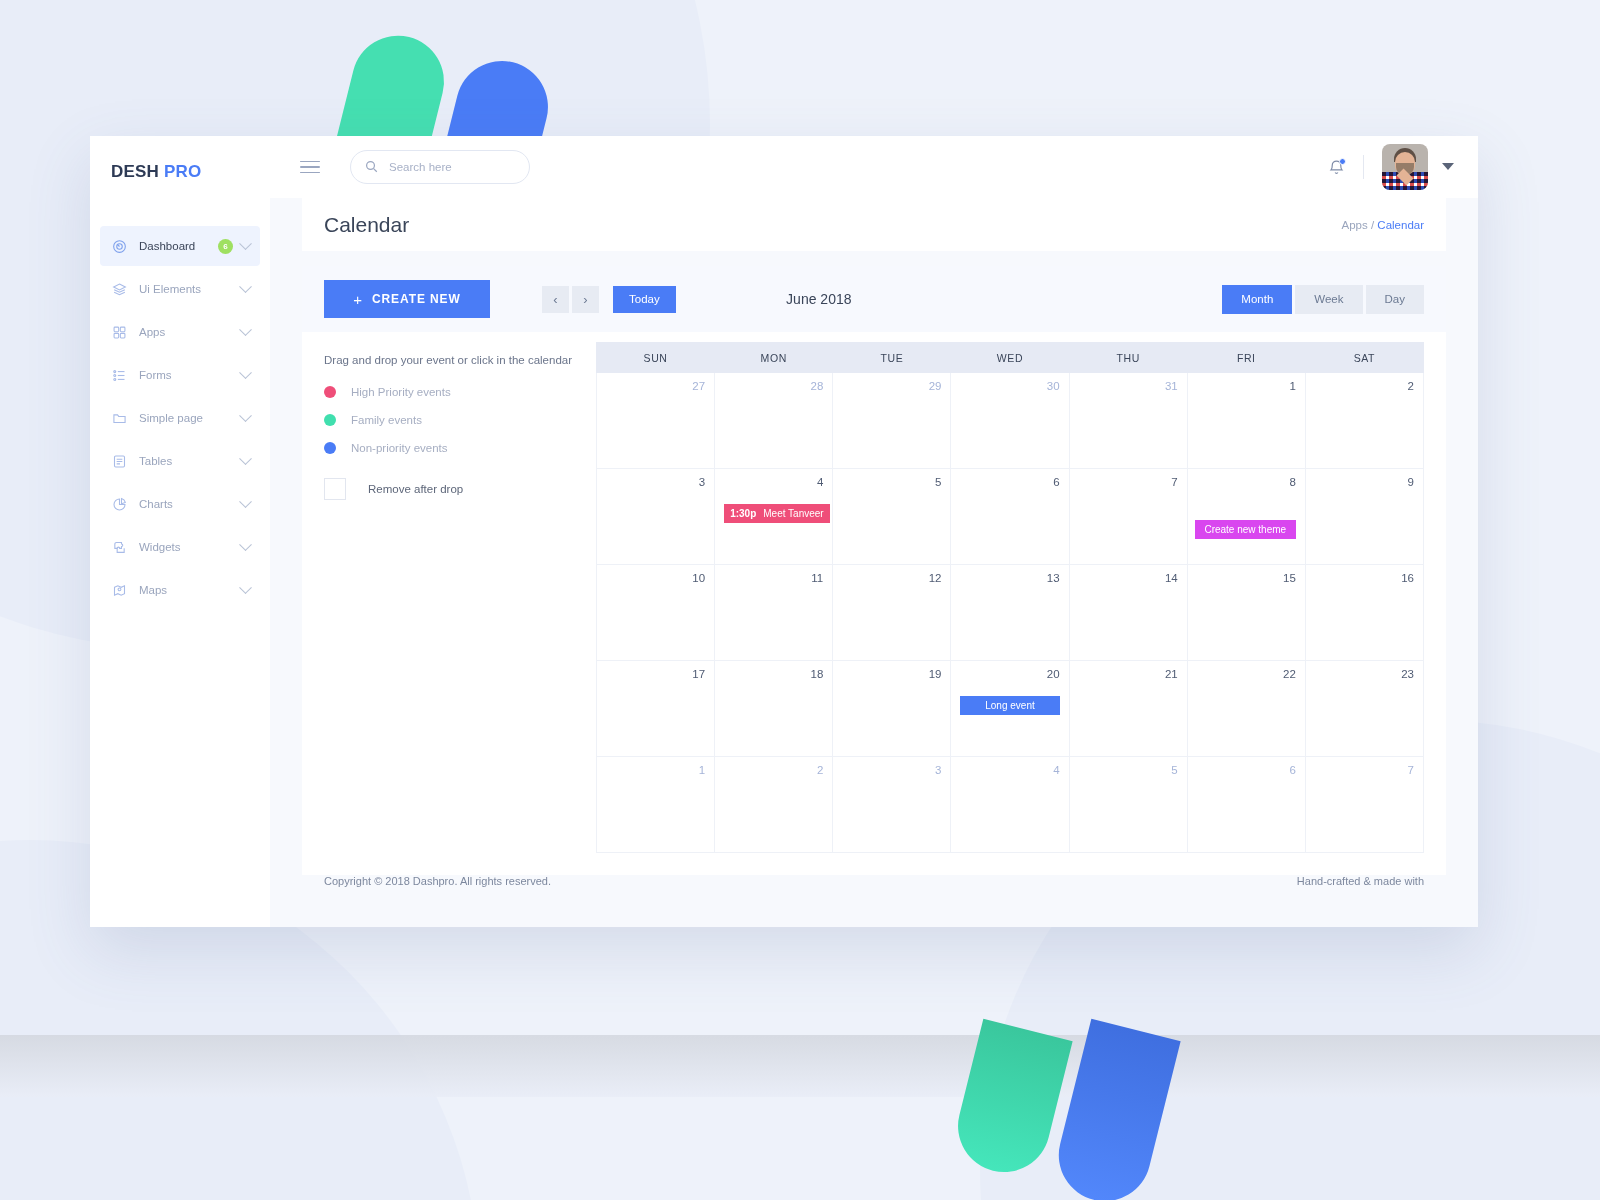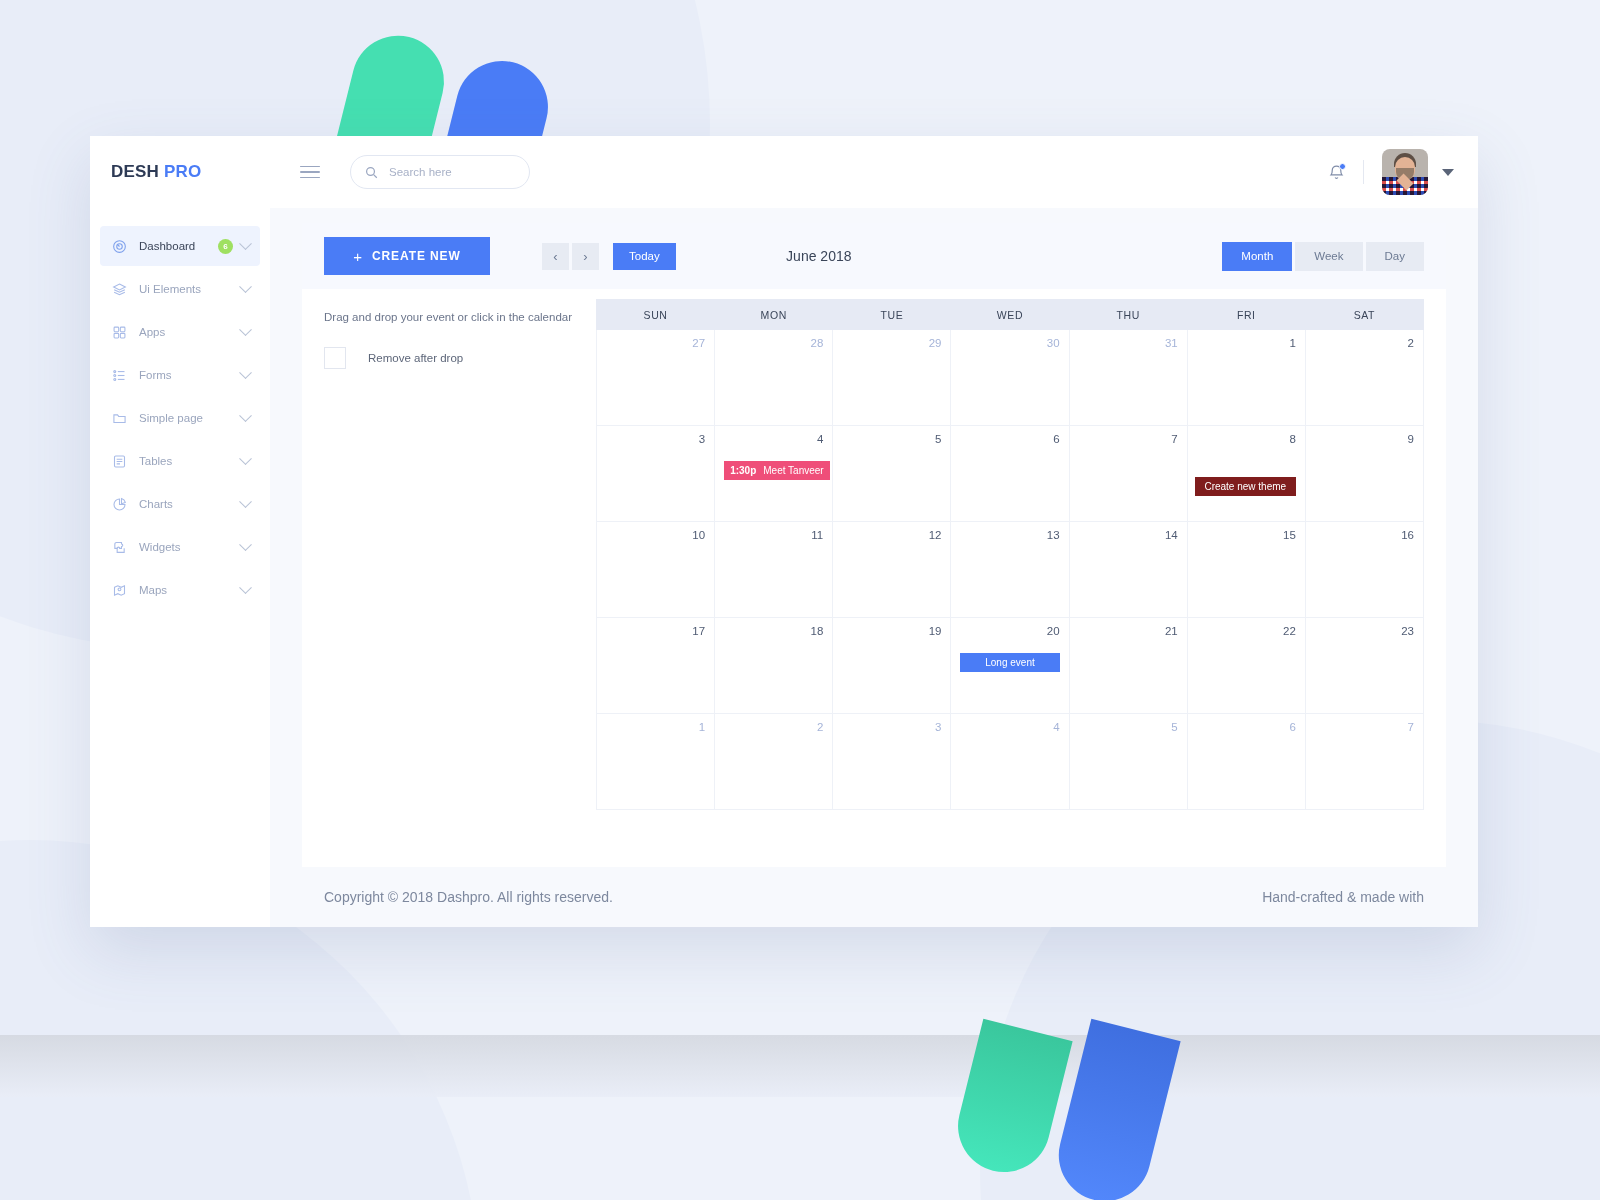--- a/index.html
+++ b/index.html
@@ -359,29 +359,29 @@
     color: #fff;
     padding: 4px 6px;
     display: inline-flex;
     align-items: center;
     gap: 7px;
     white-space: nowrap;
     cursor: pointer;
   }
   .evt-time { font-weight: bold; }
   .evt.pink { background: #ef4e79; }
-  .evt.green { background: #7f1d1d; width: calc(100% + 2px); margin-left: -2px; justify-content: center; margin-top: 32px; }
+  .evt.green { background: #d946ef; width: calc(100% + 2px); margin-left: -2px; justify-content: center; margin-top: 32px; }
   .evt.blue { background: #4a7cf6; width: 100%; justify-content: center; }
 
   
   .footer {
     height: 60px;
-    display: flex; align-items: center;
+    display: flex; 
     padding: 0 54px 0 54px;
-    font-size: 14px; color: #7d889e;
+    font-size: 11px; color: #7d889e;
   }
   .footer .right { margin-left: auto; }
 </style>
 </head>
 <body>
 
 <div class="bg-blob-lg-tl"></div>
 <div class="bg-blob-lg-br"></div>
 <div class="bg-blob-lg-bl"></div>
 <div class="bg-band"></div>
@@ -529,20 +529,28 @@
           <div class="shirt"></div>
           <div class="hair"></div>
           <div class="face"></div>
           <div class="beard"></div>
           <div class="collar"></div>
         </div>
         <div class="caret-down"></div>
       </div>
     </header>
 
+    <div class="page-head">
+      <h1 class="page-title">Calendar</h1>
+      <div class="crumbs">
+        <a href="#">Apps</a>
+        <span>/</span>
+        <span class="cur">Calendar</span>
+      </div>
+    </div>
 
     <section class="content">
 
       <div class="toolbar">
         <button class="btn-create">
           <span class="plus">+</span>
           <span>CREATE NEW</span>
         </button>
         <div class="nav-btns">
           <button class="sq-btn">‹</button>
@@ -554,20 +562,34 @@
             <button class="view-btn active">Month</button>
             <button class="view-btn">Week</button>
             <button class="view-btn">Day</button>
           </div>
       </div>
 
       <div class="cal-body">
 
         <div class="cal-left">
           <div class="hint">Drag and drop your event or click in the calendar</div>
+          <div class="legend" id="legend-list">
+              <div class="legend-row">
+                <span class="dot" style="background:#ef4e79"></span>
+                <span class="legend-label">High Priority events</span>
+              </div>
+              <div class="legend-row">
+                <span class="dot" style="background:#40dfae"></span>
+                <span class="legend-label">Family events</span>
+              </div>
+              <div class="legend-row">
+                <span class="dot" style="background:#4a7cf6"></span>
+                <span class="legend-label">Non-priority events</span>
+              </div>
+            </div>
           <div class="remove-row">
             <div class="chk"></div>
             <span class="remove-label">Remove after drop</span>
           </div>
         </div>
 
         <div class="cal-right">
           <table class="cal">
             <thead>
                 <tr id="cal-head">

